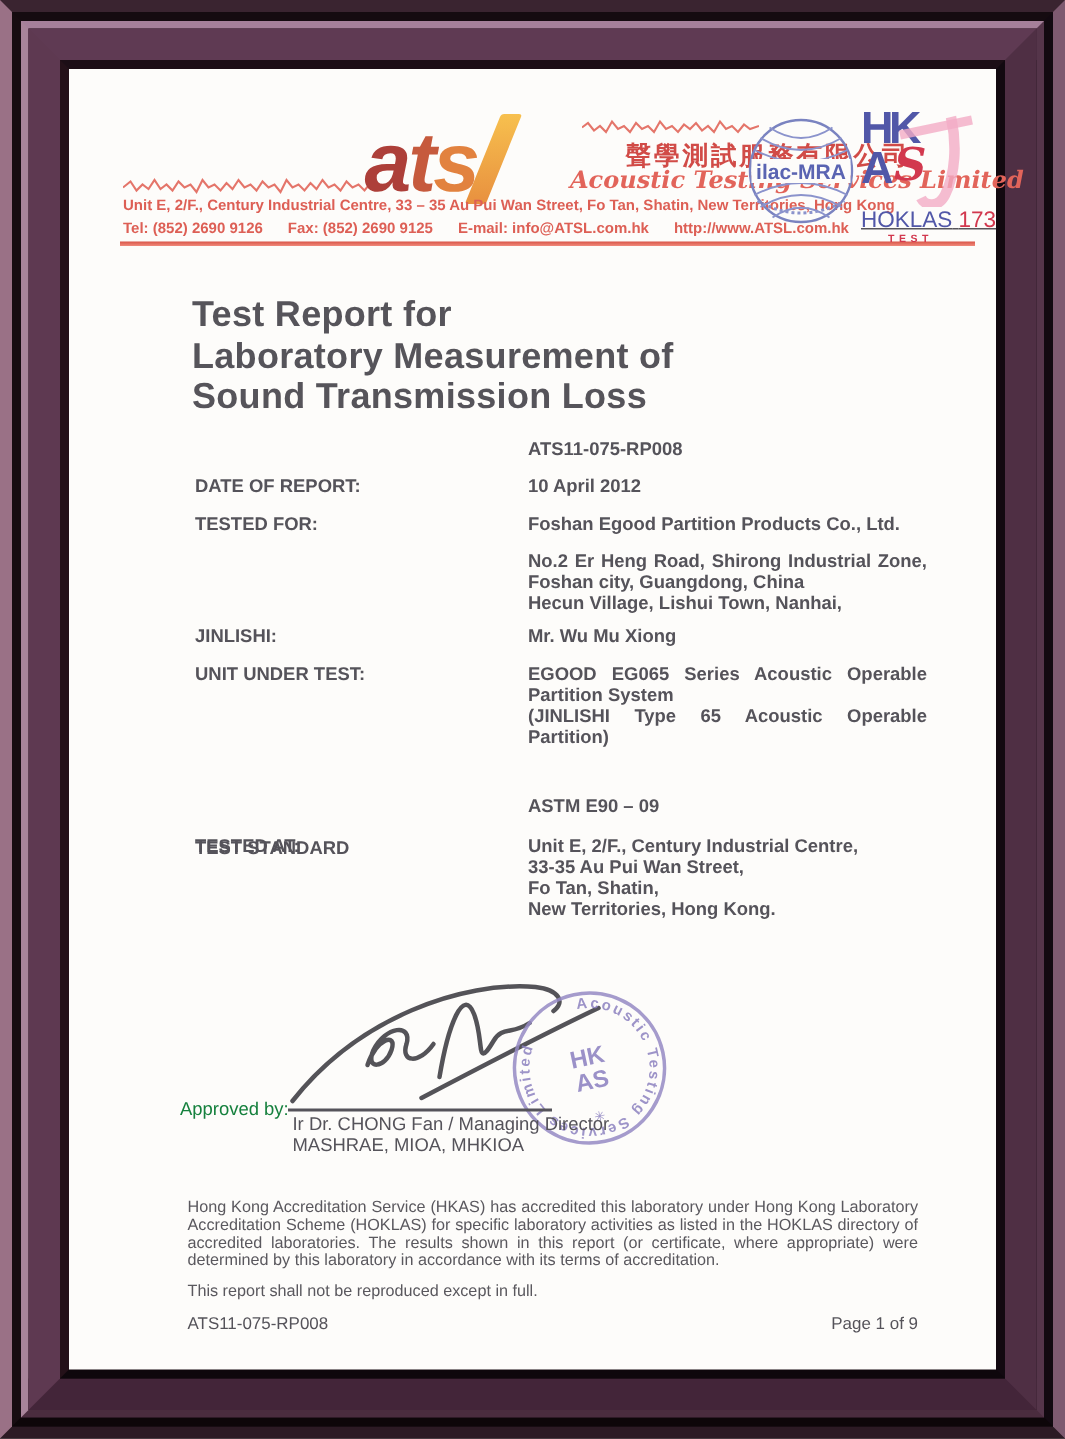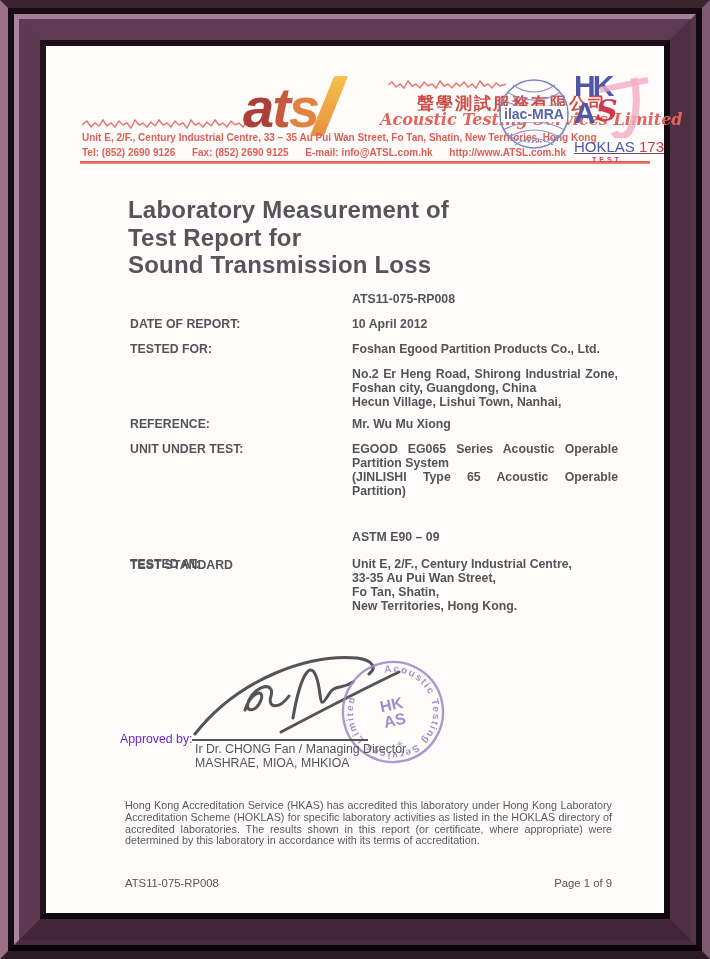--- a/index.html
+++ b/index.html
@@ -40,21 +40,21 @@
 
   
   .title{left:82px;top:150px;font-weight:bold;font-size:24px;line-height:27.5px;color:#56545a;letter-spacing:0.2px;}
 
   
   .row-label{position:absolute;left:84px;font-weight:bold;font-size:12.3px;line-height:14px;color:#55535a;white-space:nowrap;}
   .row-value{position:absolute;left:306px;width:266px;font-weight:bold;font-size:12.3px;line-height:14px;color:#55535a;}
   .jline{text-align:justify;text-align-last:justify;}
 
   
-  .approved{left:74px;top:686px;font-size:12.3px;color:#6d28d9;}
+  .approved{left:74px;top:686px;font-size:12.3px;color:#15803d;}
   .sig-line{left:146px;top:693px;width:176px;height:1.6px;background:#55535a;}
   .names{left:149px;top:697px;font-size:12.3px;line-height:13.8px;color:#55535a;font-weight:500;}
   .sig-svg{left:143px;top:602px;}
   .sig-svg path{stroke:#45444a;stroke-width:3;fill:none;stroke-linecap:round;opacity:.92;}
   .stamp{left:293px;top:612px;opacity:.85;transform:rotate(-12deg);}
 
   
   .accred{left:79px;top:754px;width:487px;font-size:10.8px;line-height:11.8px;color:#5a585e;text-align:justify;}
   .repro{left:79px;top:809px;font-size:10.8px;color:#5a585e;}
   .foot-left{left:79px;top:831px;font-size:11.3px;color:#55535a;}
@@ -115,22 +115,22 @@
           </svg>
         </div>
         <div class="hoklas-line">
           <span class="hoklas-blue">HOKLAS</span>
           <span class="hoklas-red">173</span>
         </div>
         <div class="hoklas-test">TEST</div>
       </div>
 
       <div class="abs title">
+        <div>Test Report for</div>
         <div>Laboratory Measurement of</div>
-        <div>Test Report for</div>
         <div>Sound Transmission Loss</div>
       </div>
 
       <div class="row-value" style="top:246px">
         <div>ATS11-075-RP008</div>
       </div>
 
       <div class="row-label" style="top:271px">DATE OF REPORT:</div>
       <div class="row-value" style="top:271px">
         <div>10 April 2012</div>
@@ -140,21 +140,21 @@
       <div class="row-value" style="top:296px">
         <div>Foshan Egood Partition Products Co., Ltd.</div>
       </div>
 
       <div class="row-value" style="top:321px">
         <div class="jline">No.2 Er Heng Road, Shirong Industrial Zone,</div>
         <div>Foshan city, Guangdong, China</div>
         <div>Hecun Village, Lishui Town, Nanhai,</div>
       </div>
 
-      <div class="row-label" style="top:371px">REFERENCE:</div>
+      <div class="row-label" style="top:371px">JINLISHI:</div>
       <div class="row-value" style="top:371px">
         <div>Mr. Wu Mu Xiong</div>
       </div>
 
       <div class="row-label" style="top:396px">UNIT UNDER TEST:</div>
       <div class="row-value" style="top:396px">
         <div class="jline">EGOOD EG065 Series Acoustic Operable</div>
         <div>Partition System</div>
         <div class="jline">(JINLISHI Type 65 Acoustic Operable</div>
         <div>Partition)</div>
@@ -194,20 +194,21 @@
       </svg>
 
       <div class="abs approved">Approved by:</div>
       <div class="abs sig-line"></div>
       <div class="abs names">
         <div>Ir Dr. CHONG Fan / Managing Director</div>
         <div>MASHRAE, MIOA, MHKIOA</div>
       </div>
 
       <div class="abs accred">Hong Kong Accreditation Service (HKAS) has accredited this laboratory under Hong Kong Laboratory Accreditation Scheme (HOKLAS) for specific laboratory activities as listed in the HOKLAS directory of accredited laboratories. The results shown in this report (or certificate, where appropriate) were determined by this laboratory in accordance with its terms of accreditation.</div>
+      <div class="abs repro">This report shall not be reproduced except in full.</div>
       <div class="abs foot-left">ATS11-075-RP008</div>
       <div class="abs foot-right">Page 1 of 9</div>
 
      </div>
     </div>
    </div>
   </div>
  </div>
 </div>
 

